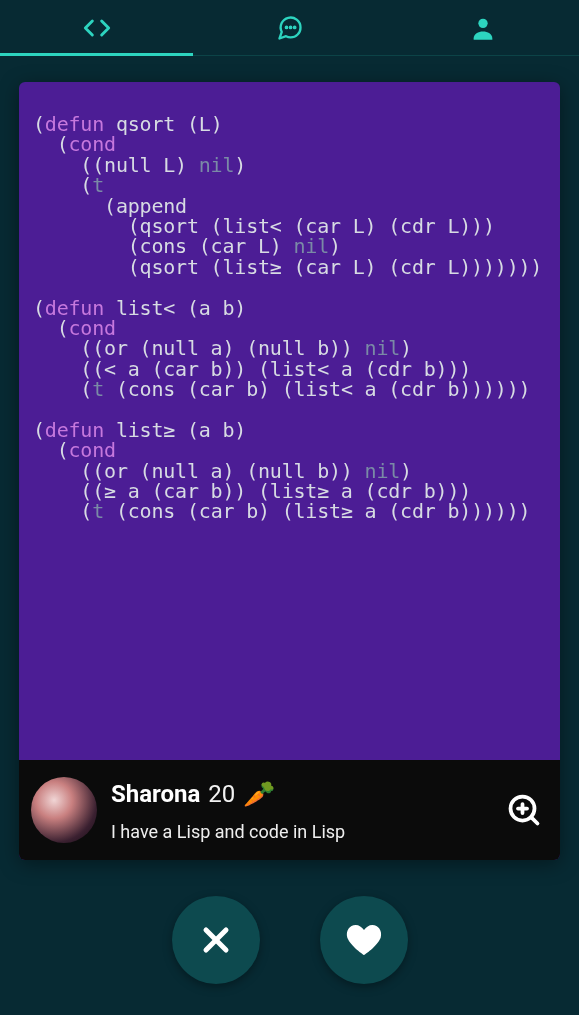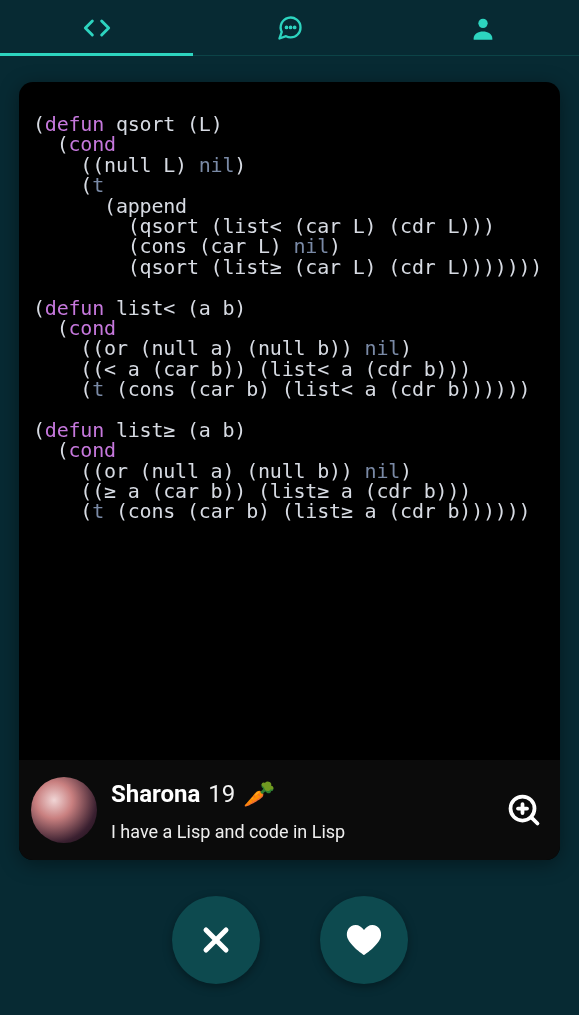--- a/index.html
+++ b/index.html
@@ -31,22 +31,22 @@
     position: absolute;
     left: 0; right: 0; bottom: -1px;
     height: 3px;
     background: #2dd4bf;
   }
   .card {
     position: absolute;
     left: 19px; right: 19px;
     top: 82px;
     bottom: 155px;
-    background: #000000;
-    border-radius: 14px;
+    background: #4c1d95;
+    border-radius: 6px;
     overflow: hidden;
     box-shadow: 0 4px 20px rgba(0,0,0,0.4);
   }
   .code-area {
     padding: 32px 14px 14px 14px;
     font-family: "Menlo", "Consolas", monospace;
     font-size: 20px;
     line-height: 1.02;
     color: #d7dbe3;
     white-space: pre;
@@ -159,21 +159,21 @@
 <span>  (</span><span class="kw-cond">cond</span>
 <span>    ((or (null a) (null b)) </span><span class="kw-nil">nil</span><span>)</span>
 <span>    ((≥ a (car b)) (list≥ a (cdr b)))</span>
 <span>    (</span><span class="kw-t">t</span><span> (cons (car b) (list≥ a (cdr b))))))</span></div>
 
   <div class="profile-bar">
     <div class="avatar"></div>
     <div class="profile-text">
       <div class="name-row">
         <span class="name">Sharona</span>
-        <span class="age">19</span>
+        <span class="age">20</span>
         <span class="emoji">🥕</span>
       </div>
       <div class="bio">I have a Lisp and code in Lisp</div>
     </div>
     <div class="zoom">
       <svg viewBox="0 0 24 24" fill="none" stroke="#ffffff" stroke-width="2.5" stroke-linecap="round">
         <circle cx="11" cy="11" r="8"></circle>
           <line x1="21" y1="21" x2="16.7" y2="16.7"></line>
         <line x1="11" y1="8" x2="11" y2="14"></line>
           <line x1="8" y1="11" x2="14" y2="11"></line>

